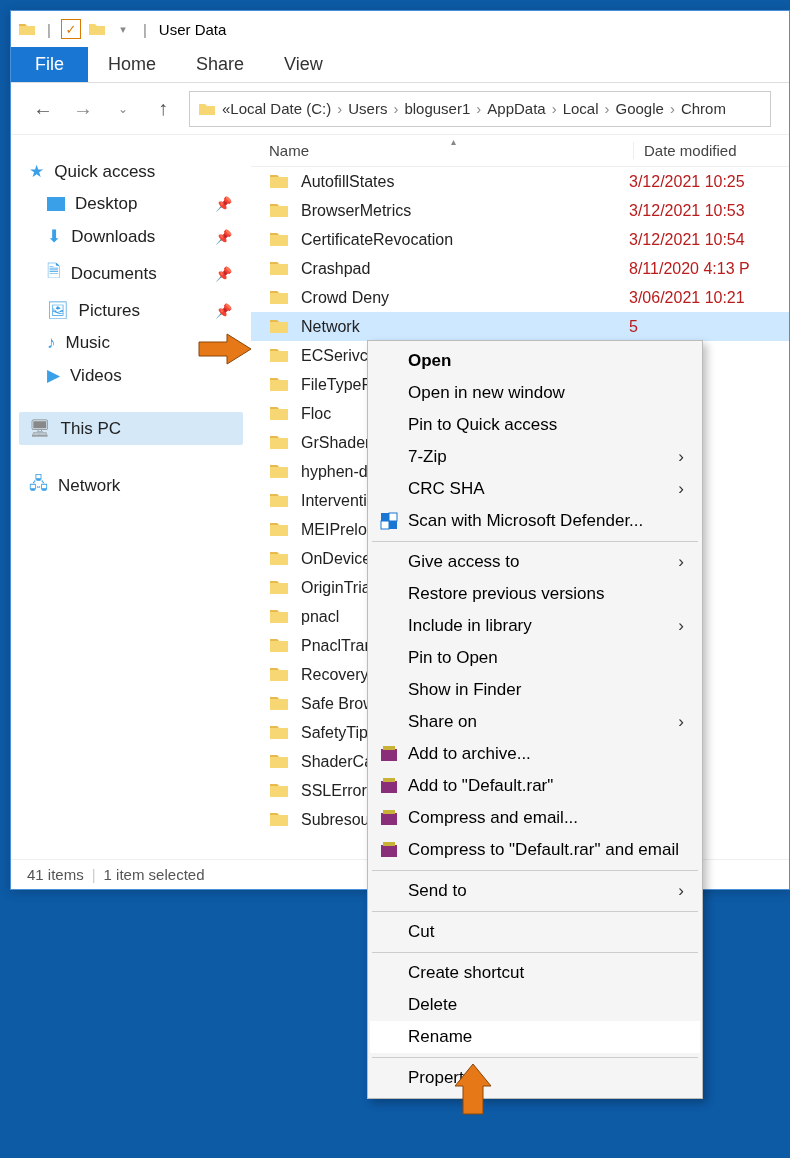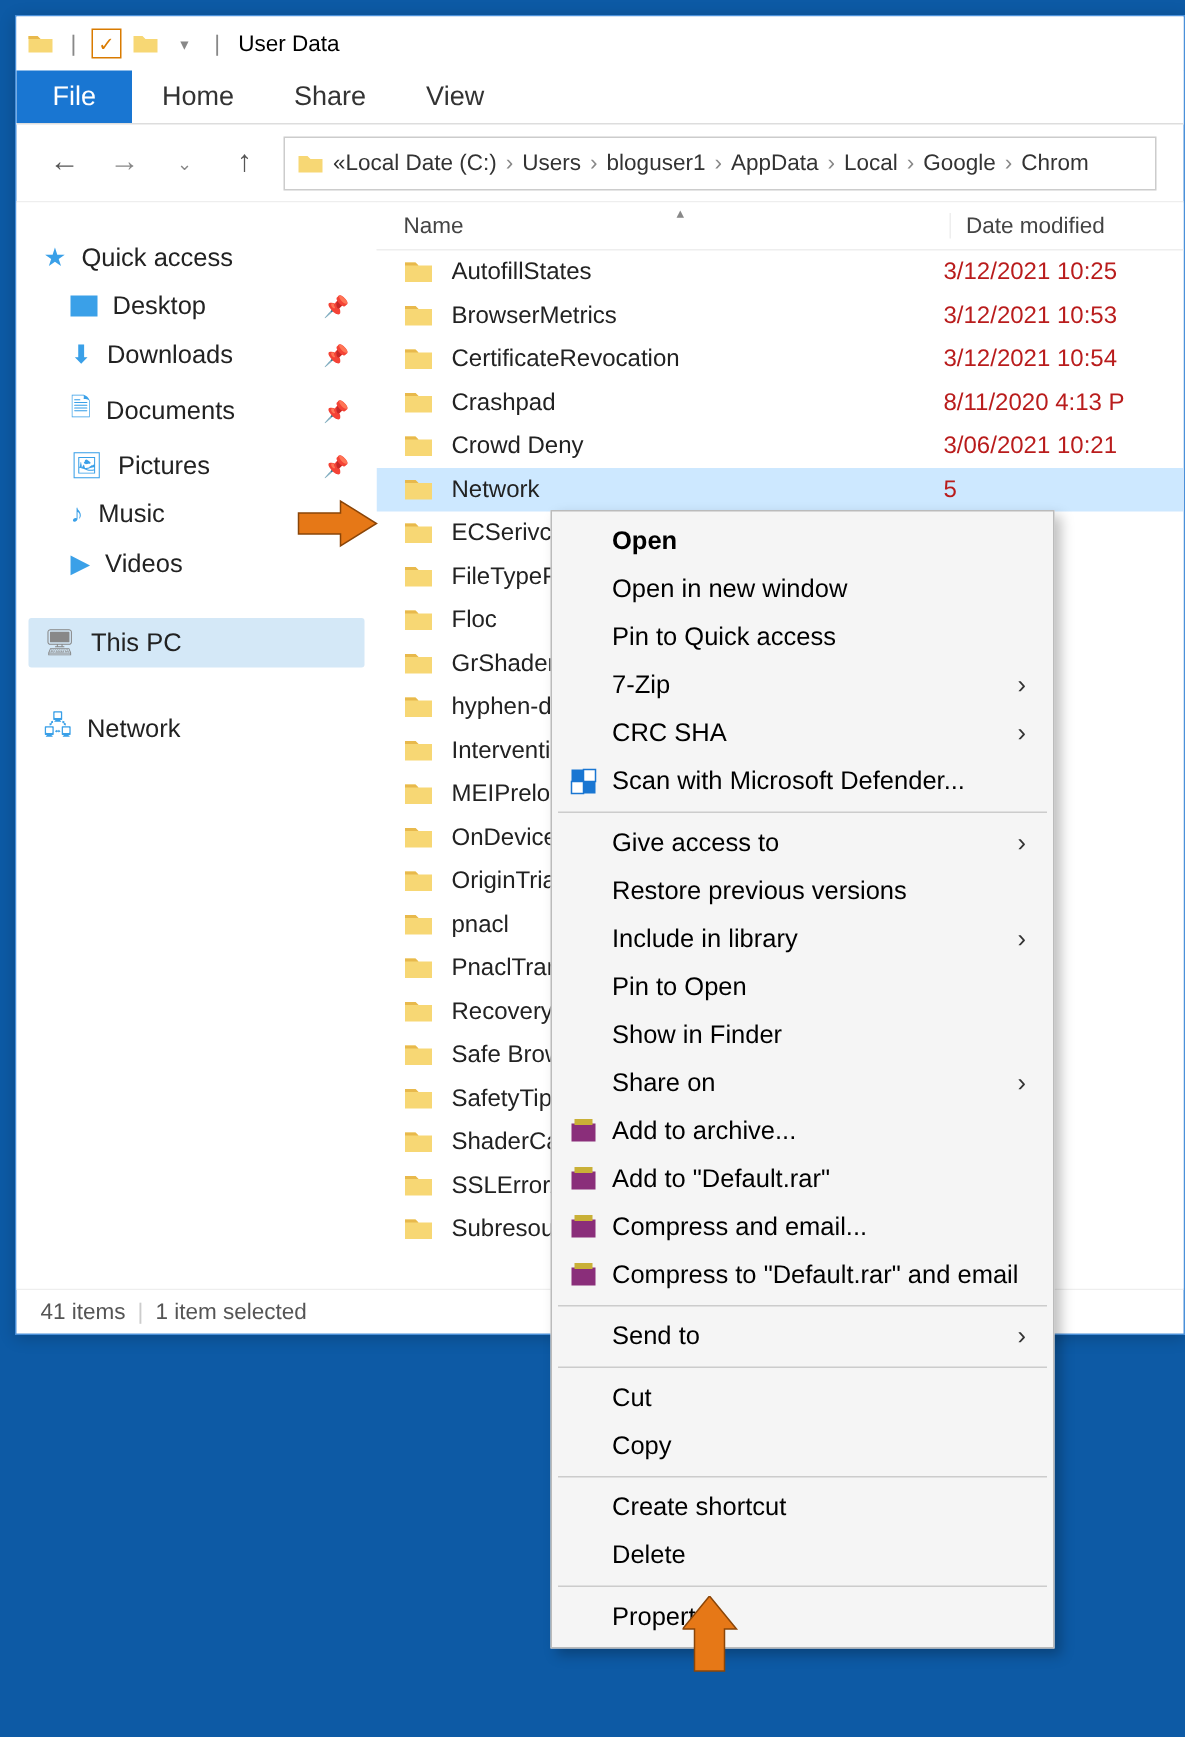--- a/index.html
+++ b/index.html
@@ -459,29 +459,29 @@
     </div>
   <hr>
   <div class="mi">
       <span>Send to</span>
       <span class="arrow">›</span>
     </div>
   <hr>
   <div class="mi">
       <span>Cut</span>
     </div>
-  <div class="mi">
-      <span>Copy</span>
-    </div>
   <hr>
   <div class="mi">
       <span>Create shortcut</span>
     </div>
   <div class="mi">
       <span>Delete</span>
+    </div>
+  <div class="mi hl">
+      <span>Rename</span>
     </div>
   <hr>
   <div class="mi">
       <span>Propert</span>
     </div>
 </div>
 
 <div class="oarrow" style="top:1064px;left:455px;">
   <svg width="46" height="52">
       <path d="M8 50 L8 22 L0 22 L18 0 L36 22 L28 22 L28 50 Z" fill="#e67817" stroke="#8a4508" stroke-width="1"></path>

